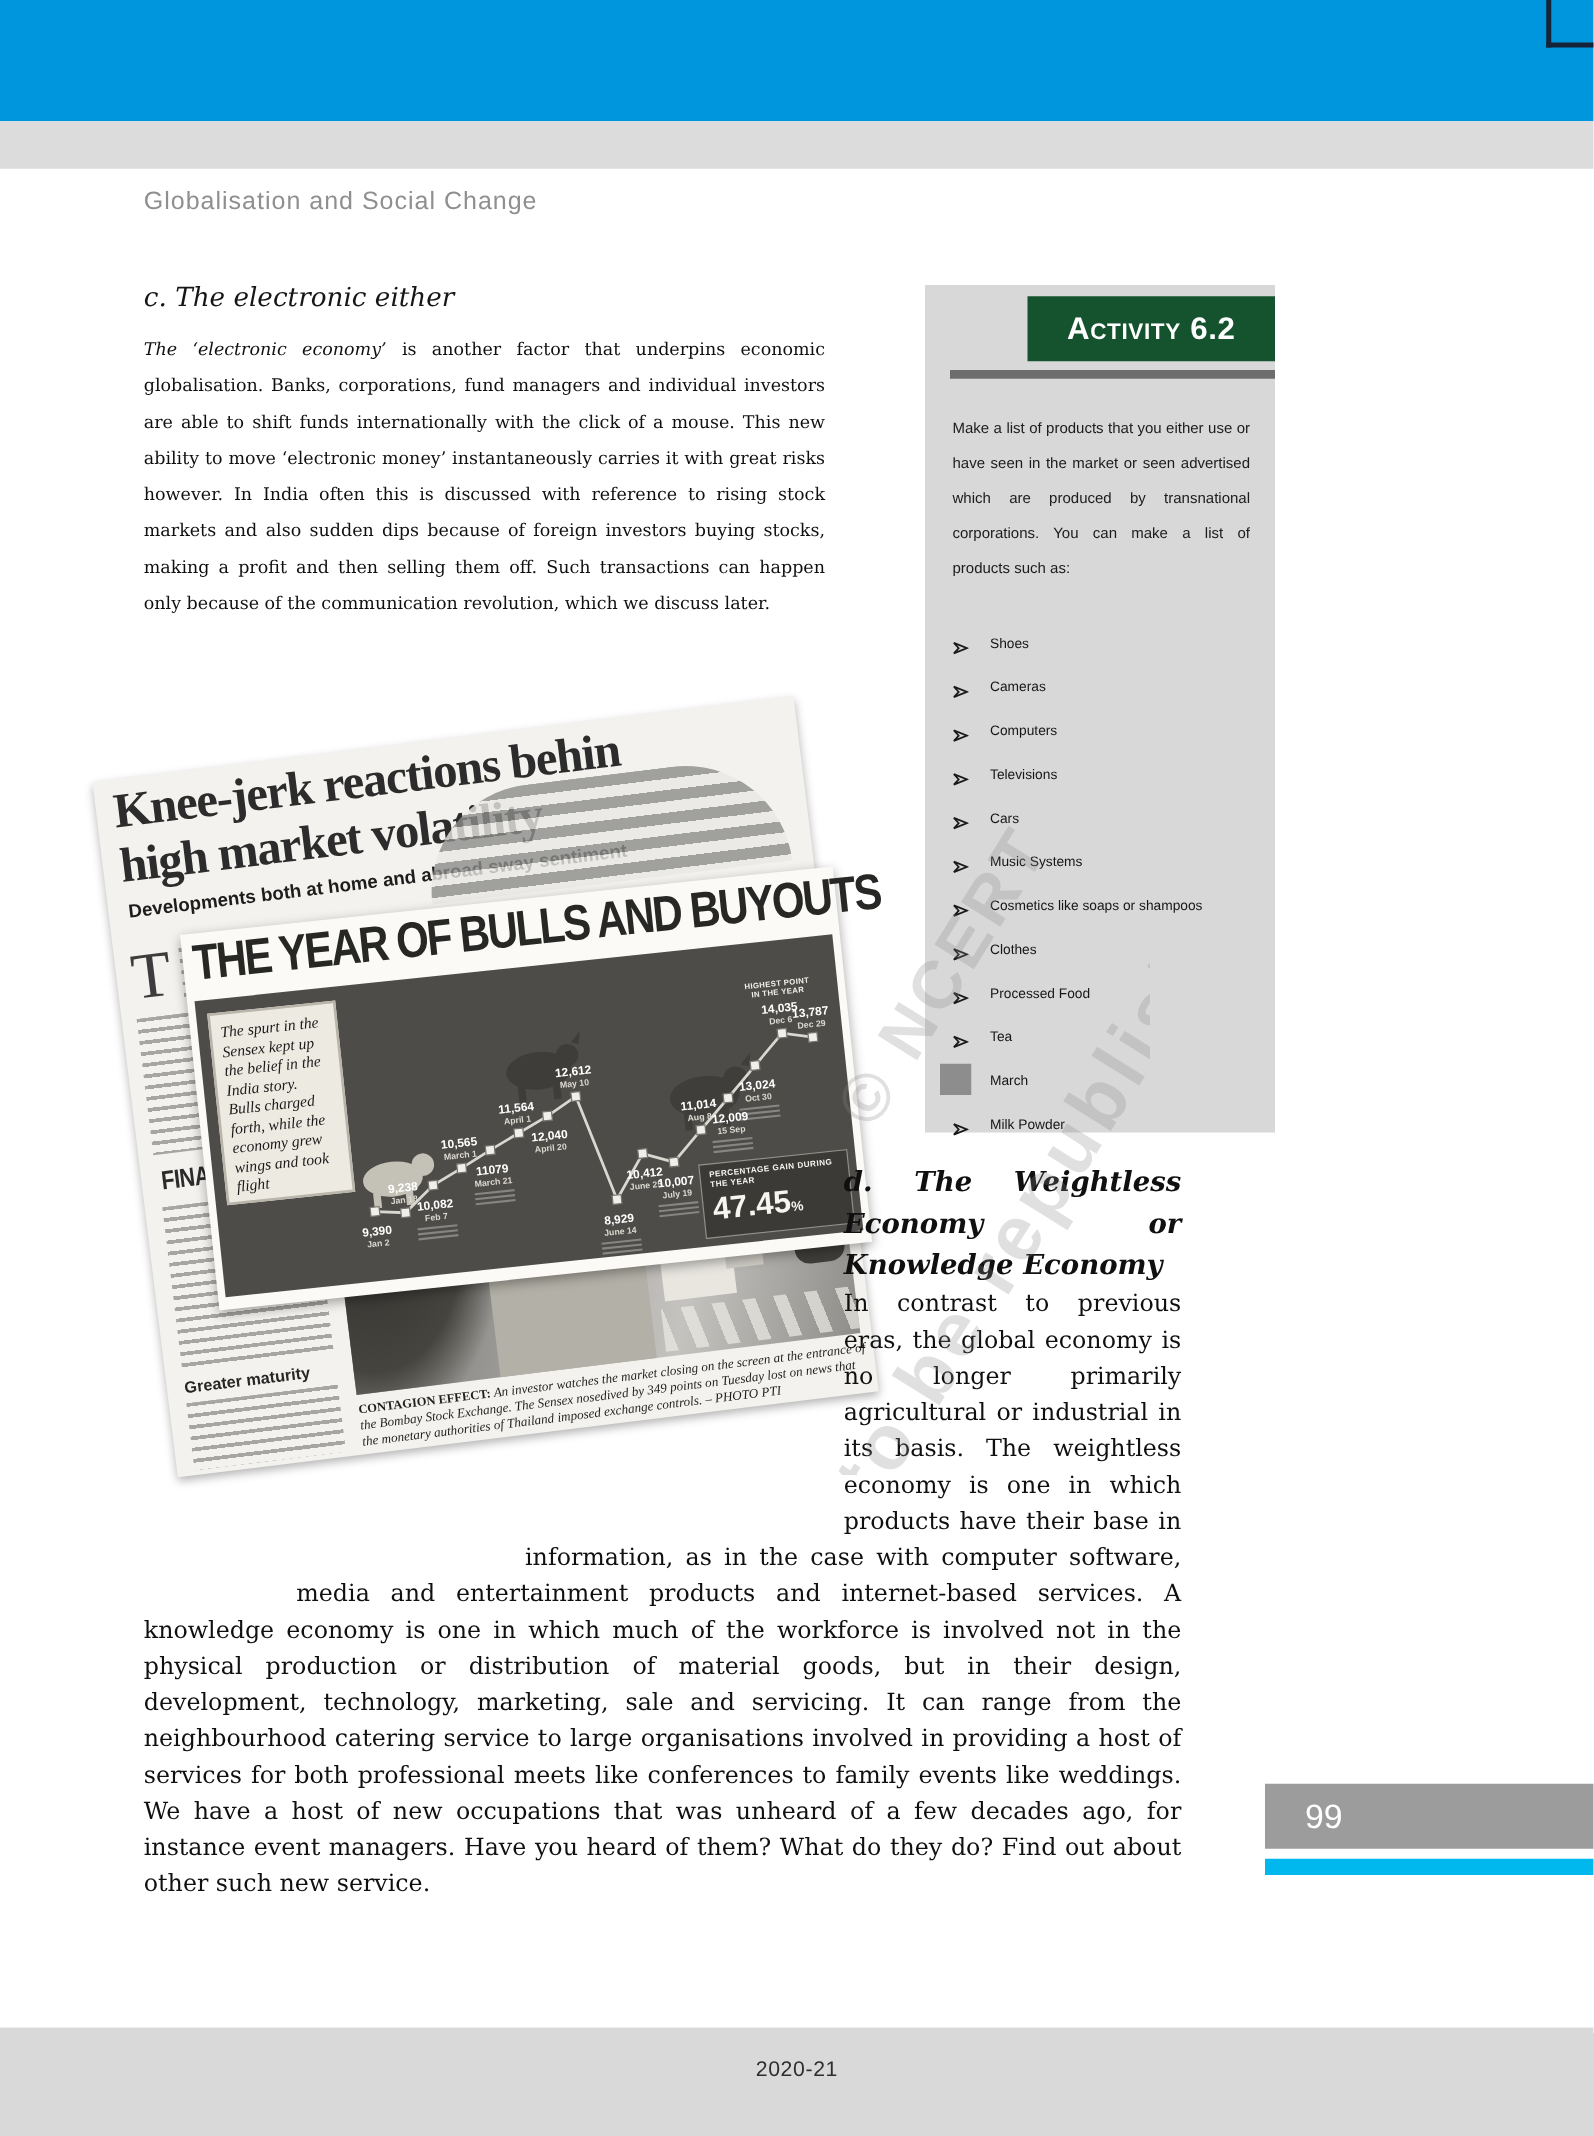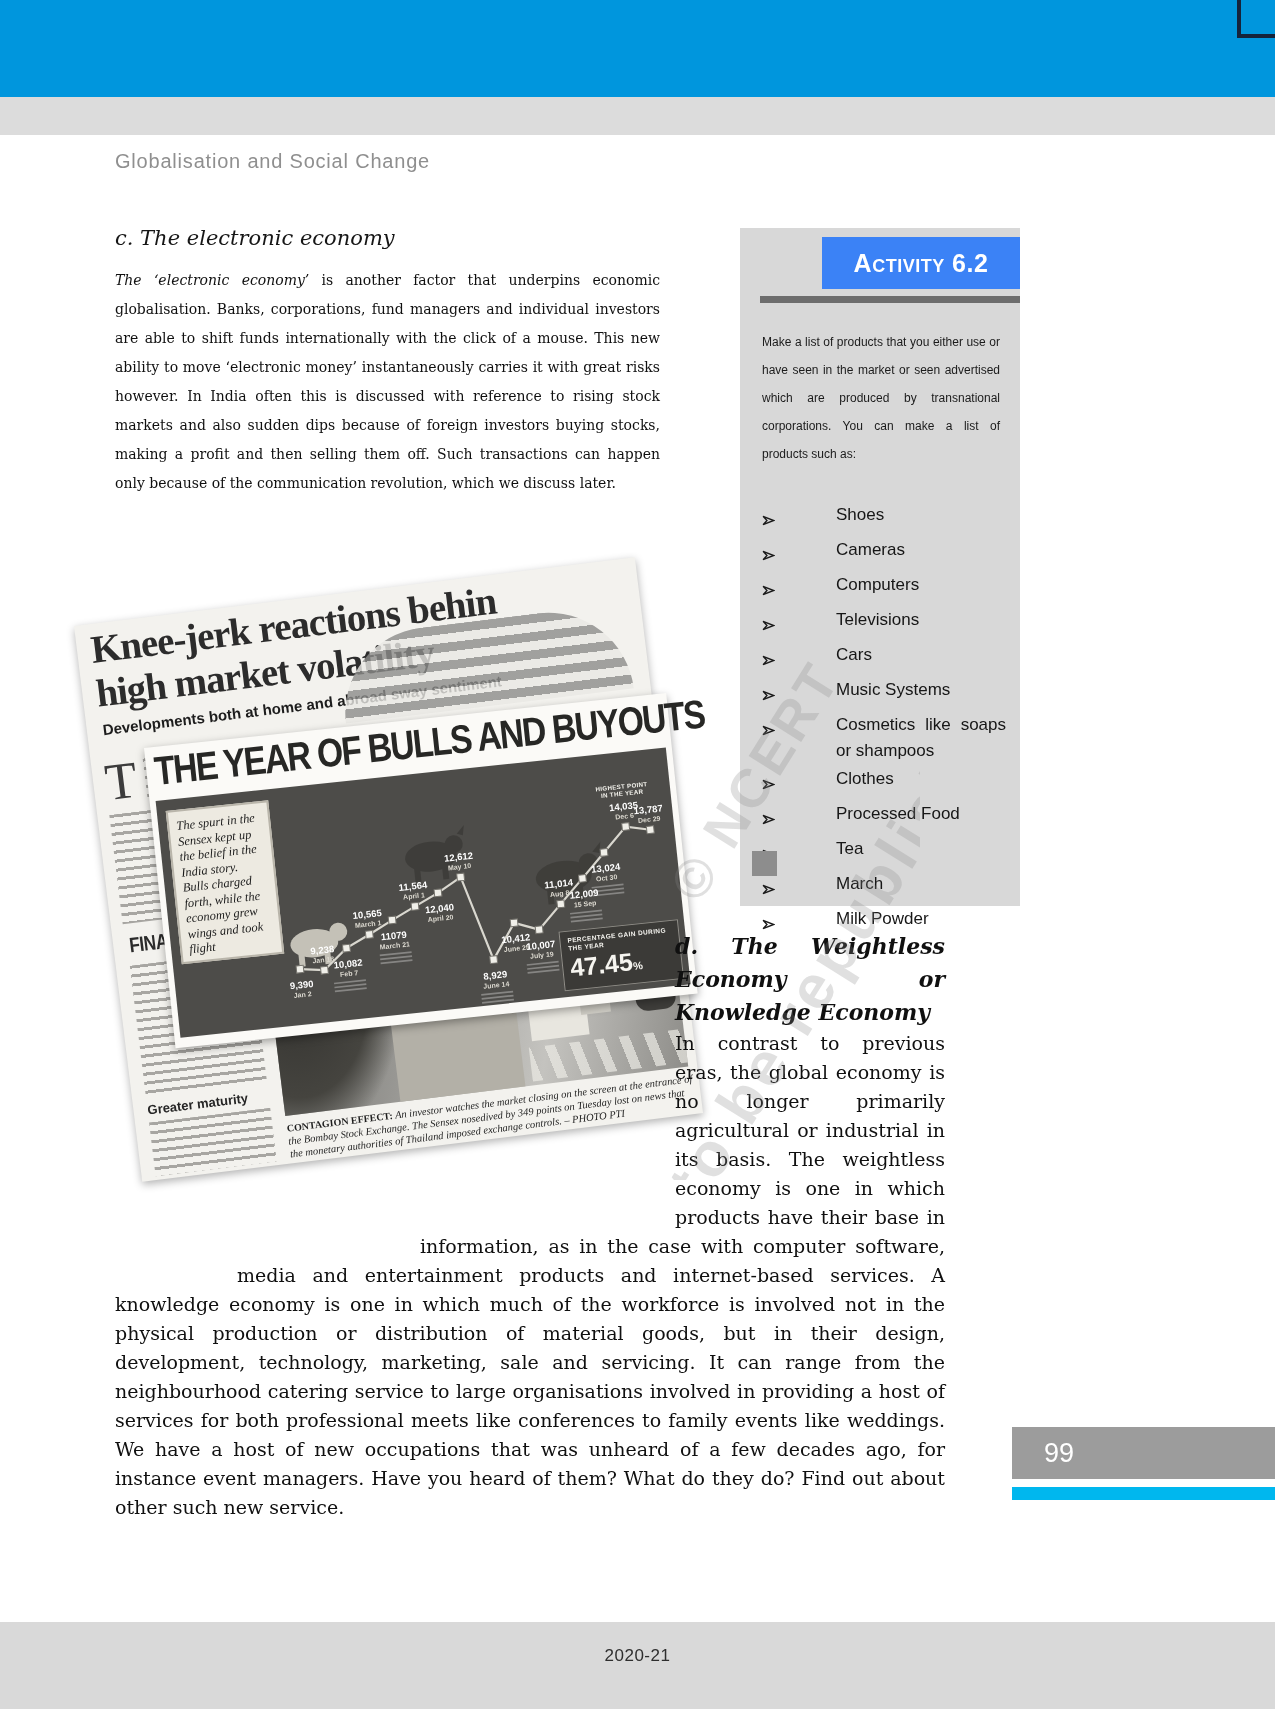--- a/index.html
+++ b/index.html
@@ -20,28 +20,28 @@
 
   
   .sec-c-title { position:absolute; left:115px; top:226px; font-family:"DejaVu Serif", serif;
                  font-style:italic; font-size:21px; color:#161616; }
   .sec-c-body  { position:absolute; left:115px; top:266px; width:545px; font-family:"DejaVu Serif", serif;
                  font-size:14px; line-height:29px; color:#101010; text-align:justify; }
   .sec-c-body em { font-style:italic; }
 
   
   .activity-box { position:absolute; left:740px; top:228px; width:280px; height:678px; background:#d8d8d8; z-index:2; }
-  .activity-header { position:absolute; top:9px; right:0; width:198px; height:52px; background:#3b82f6;
+  .activity-header { position:absolute; top:9px; right:0; width:198px; height:52px; background:#14532d;
                  display:flex; align-items:center; justify-content:center;text-align:center; }
   .activity-title { color:#ffffff; font-weight:bold; font-size:25px; font-variant:small-caps; letter-spacing:.5px; }
   .activity-rule { position:absolute; top:68px; left:20px; right:0; height:7px; background:#6d6d6d; }
   .activity-intro { position:absolute; top:100px; left:22px; width:238px; font-size:12px; line-height:28px;
                  color:#1b1b1b; text-align:justify; }
   .activity-list { position:absolute; top:274px; left:22px; width:244px; list-style:none; }
-  .activity-list li { display:flex; align-items:flex-start; font-size:17px; line-height:26px; color:#161616; margin-bottom:2px;gap:44px; }
+  .activity-list li { display:flex; align-items:flex-start; font-size:11px; line-height:26px; color:#161616; margin-bottom:2px; }
   .activity-list .arrow { flex:0 0 30px; padding-top:7px; }
   .activity-list .plabel { flex:1; text-align:justify; }
   .activity-square { position:absolute; left:752px; top:851px; width:25px; height:25px; background:#8d8d8d; z-index:3; }
 
   
   .clippings { position:absolute; left:70px; top:552px; width:585px; height:640px; z-index:5; }
   .sheet1 { position:absolute; left:4px; top:74px; width:565px; height:560px; background:#f3f2ee;
             transform:rotate(-7deg); transform-origin:0 0; box-shadow:0 3px 8px rgba(0,0,0,.3); }
   .np-headline { position:absolute; left:14px; top:4px; width:545px; font-family:"Liberation Serif", serif;
             font-weight:bold; font-size:39px; line-height:44px; letter-spacing:-1px; color:#2c2c2c; white-space:nowrap; overflow:hidden; }
@@ -117,21 +117,21 @@
 <body>
 
 <div class="page">
 
   <div class="band-top"></div>
   <div class="corner-bracket"></div>
   <div class="strip-gray"></div>
 
   <div class="running-head">Globalisation and Social Change</div>
 
-  <div class="sec-c-title">c. The electronic economy</div>
+  <div class="sec-c-title">c. The electronic either</div>
   <p class="sec-c-body"><em>The ‘electronic economy’</em><span> is another factor that underpins economic globalisation. Banks, corporations, fund managers and individual investors are able to shift funds internationally with the click of a mouse. This new ability to move ‘electronic money’ instantaneously carries it with great risks however. In India often this is discussed with reference to rising stock markets and also sudden dips because of foreign investors buying stocks, making a profit and then selling them off. Such transactions can happen only because of the communication revolution, which we discuss later.</span></p>
 
   <aside class="activity-box">
     <div class="activity-header">
       <span class="activity-title">Activity 6.2</span>
     </div>
     <div class="activity-rule"></div>
     <p class="activity-intro">Make a list of products that you either use or have seen in the market or seen advertised which are produced by transnational corporations. You can make a list of products such as:</p>
     <ul class="activity-list" id="activity-list">
         <li>

